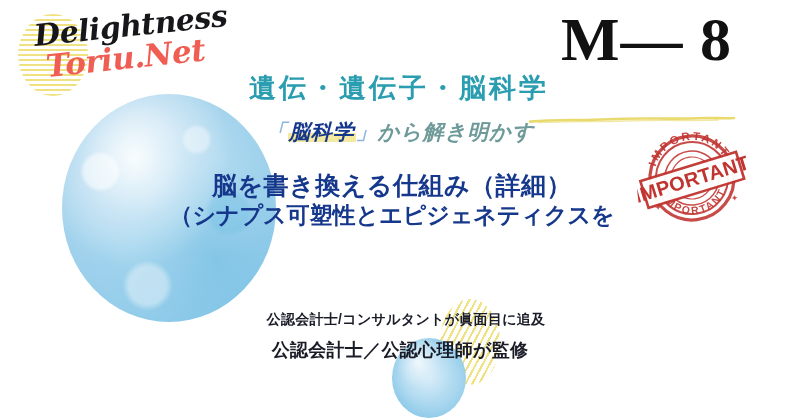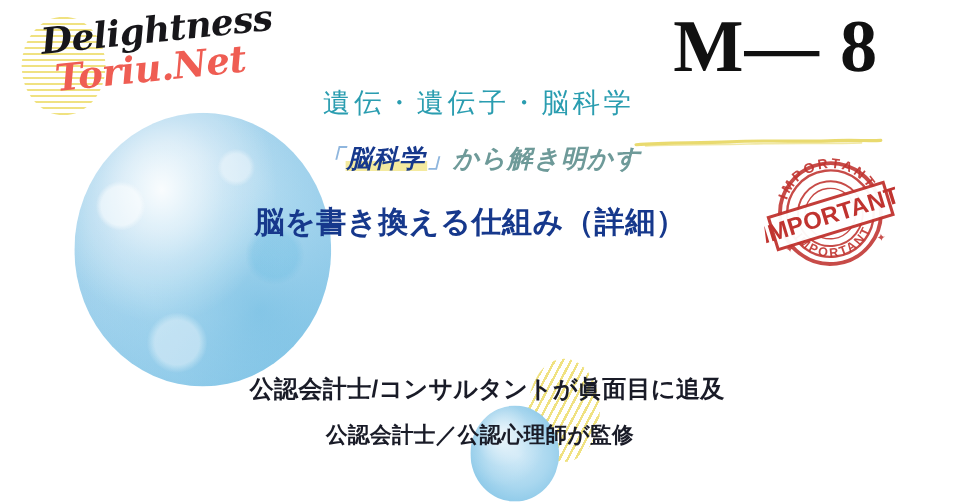--- a/index.html
+++ b/index.html
@@ -146,22 +146,22 @@
     height: 8px;
   }
 
   
   .kicker {
     position: absolute;
     left: 0;
     right: 0;
     top: 70px;
     text-align: center;
-    font-size: 23px;
-    font-weight: 400;
+    font-size: 27px;
+    font-weight: 700;
     color: #2a9db0;
     letter-spacing: 3px;
     transform: translateX(-1px);
   }
   .subhead {
     position: absolute;
     left: 0;
     right: 0;
     top: 118px;
     text-align: center;
@@ -196,21 +196,21 @@
   .footer {
     position: absolute;
     left: 0;
     right: 0;
     top: 306px;
     text-align: center;
     color: #191b27;
     font-weight: 700;
     line-height: 1.95;
   }
-  .footer .f1 { display: block; font-size: 20px; letter-spacing: 0.3px; padding-left: 12px; }
+  .footer .f1 { display: block; font-size: 14px; letter-spacing: 0.3px; padding-left: 12px; }
   .footer .f2 { display: block; font-size: 18px; letter-spacing: 0.3px; }
 
   
   .stamp {
     position: absolute;
     left: 636px;
     top: 126px;
     width: 112px;
     height: 104px;
     transform: rotate(-7deg);
@@ -244,20 +244,21 @@
   </div>
 
   <div class="kicker">遺伝・遺伝子・脳科学</div>
 
   <div class="subhead">
     <span class="br">「</span><span class="hl">脳科学</span><span class="br">」</span><span class="tail">から解き明かす</span>
   </div>
 
   <div class="title">
     <span class="t1">脳を書き換える仕組み（詳細）</span>
+    <span class="t2">（シナプス可塑性とエピジェネティクスを</span>
   </div>
 
   <div class="footer">
     <span class="f1">公認会計士/コンサルタントが眞面目に追及</span>
     <span class="f2">公認会計士／公認心理師が監修</span>
   </div>
 
   <div class="stamp">
     <svg width="112" height="104" viewBox="0 0 112 104" xmlns="http://www.w3.org/2000/svg">
       <defs>

